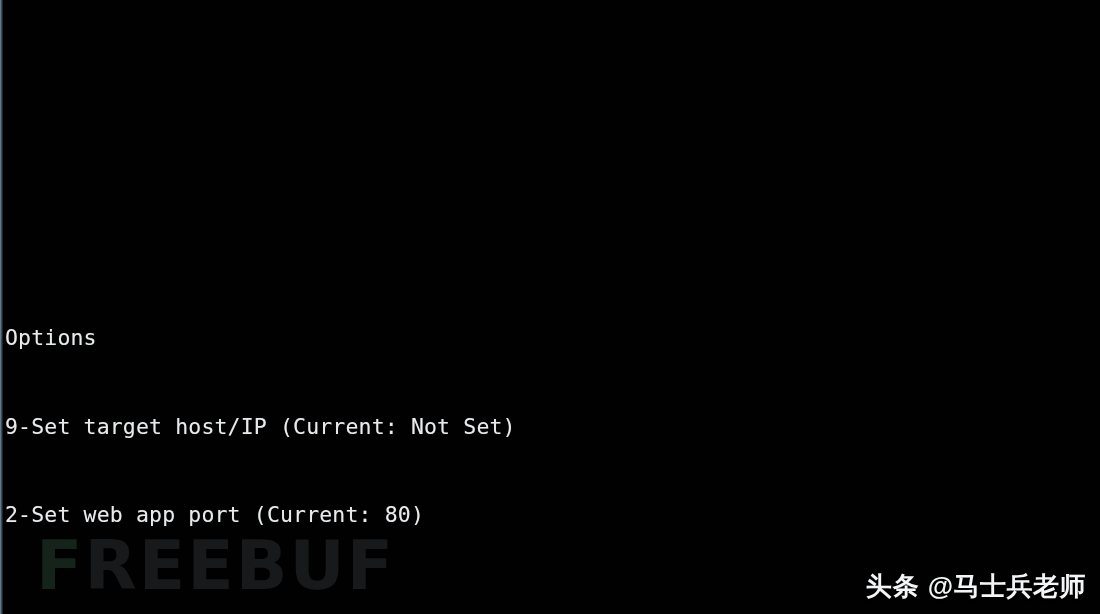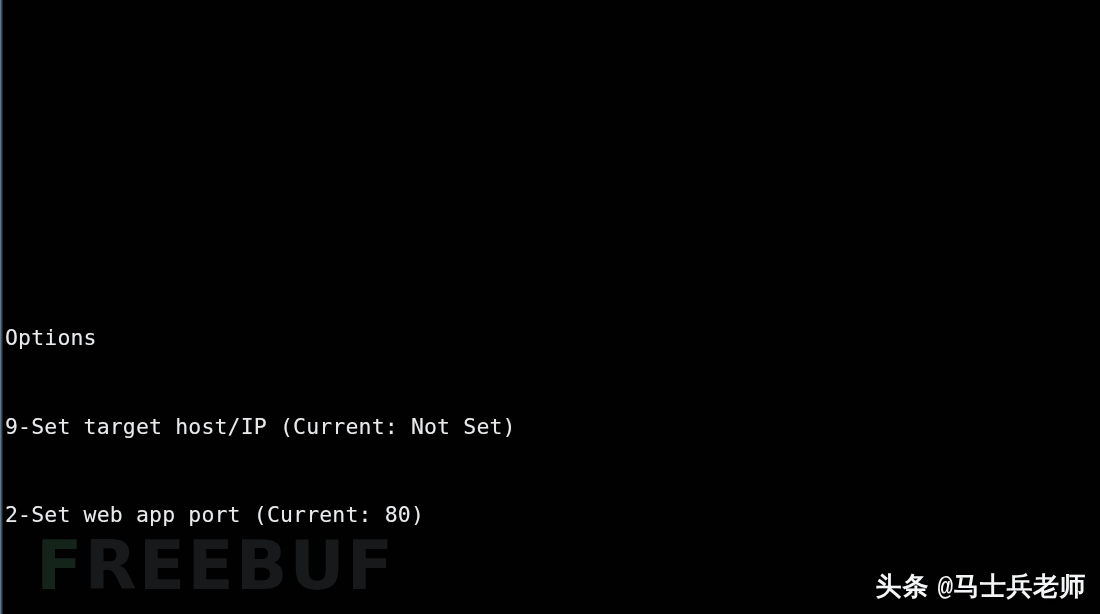--- a/index.html
+++ b/index.html
@@ -61,21 +61,21 @@
   .line.blank { color: transparent; }
 
   
   #corner-watermark {
     position: absolute;
     right: 14px;
     bottom: 10px;
     display: flex;
     align-items: center;
     gap: 8px;
-    font-family: Liberation Mono, monospace;
+    font-family: Liberation Sans, sans-serif;
     font-weight: 700;
     font-size: 26px;
     color: #f4f5f6;
     text-shadow: 0 1px 2px rgba(0,0,0,0.9);
     white-space: nowrap;
     user-select: none;
   }
   #corner-watermark .cw-brand { letter-spacing: 1px; }
   #corner-watermark .cw-handle { letter-spacing: 0.5px; }
 </style>

